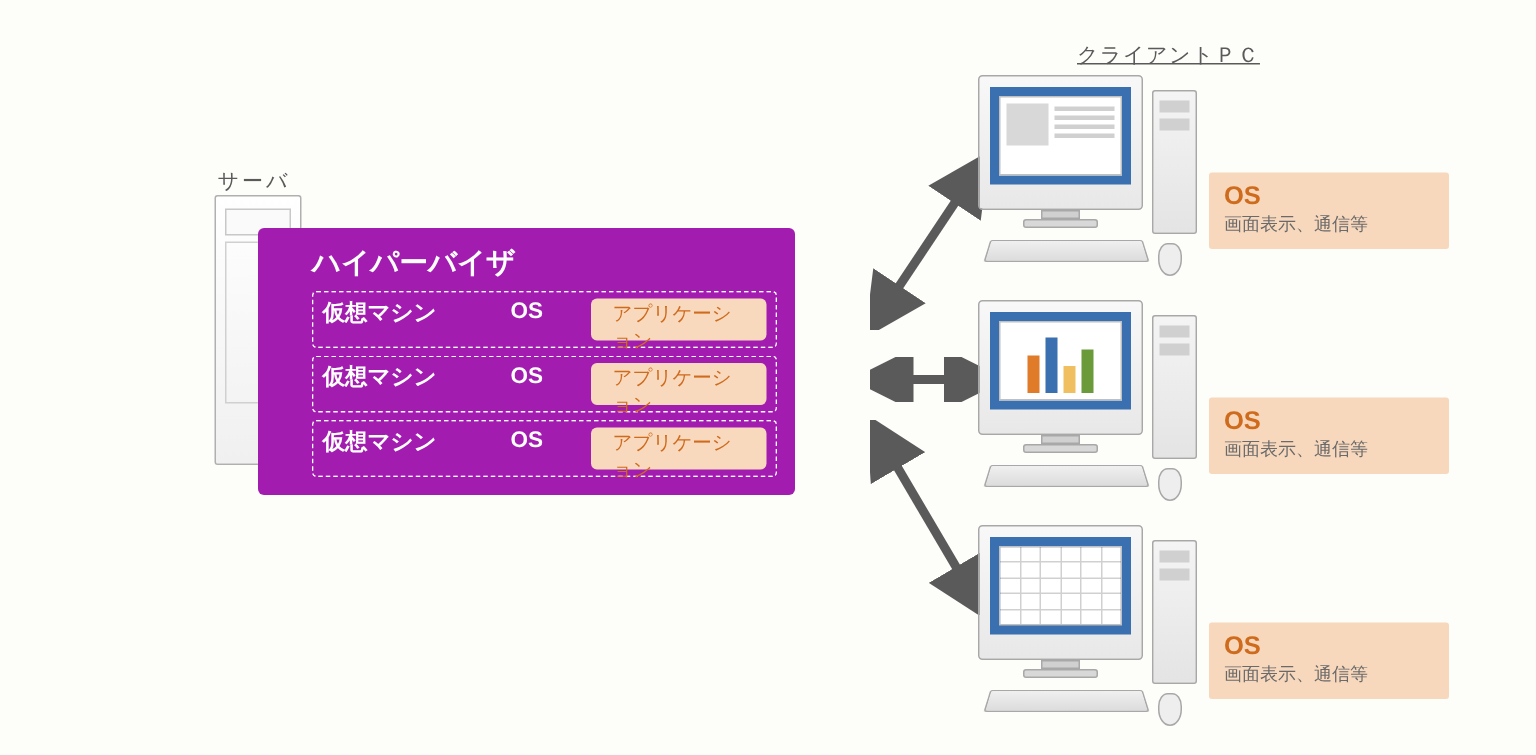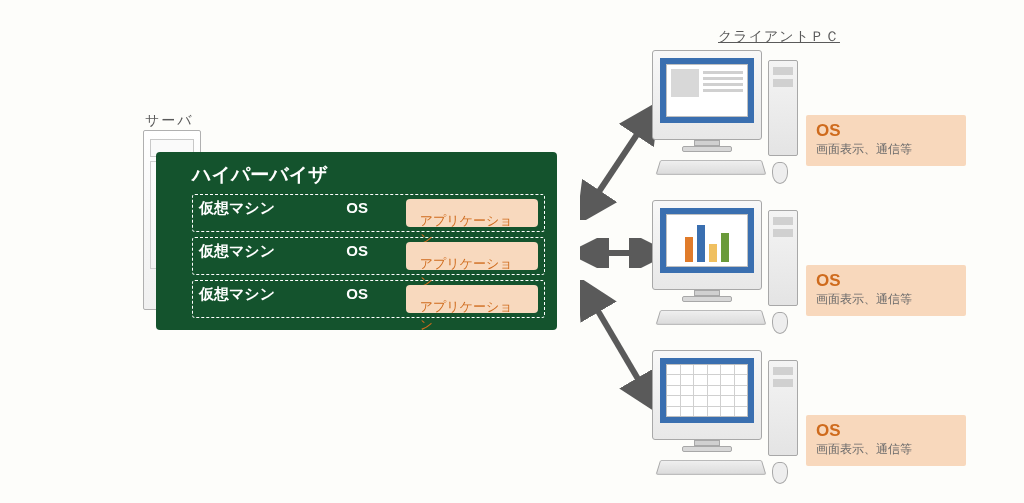--- a/index.html
+++ b/index.html
@@ -49,25 +49,25 @@
   }
   .server-tower::after {
     content: "";
     position: absolute;
     top: 30px; left: 6px; right: 6px; bottom: 40px;
     border: 1px solid #d0d0d0;
   }
   
   .hypervisor {
     position: absolute;
-    left: 156px;
+    left: 172px;
     top: 152px;
-    width: 401px;
+    width: 358px;
     height: 178px;
-    background: #14532d;
+    background: #a21caf;
     border-radius: 4px;
     padding: 10px 12px 10px 36px;
   }
   .hypervisor-title {
     color: #fff;
     font-size: 19px;
     font-weight: bold;
     margin-bottom: 6px;
   }
   .vm-row {
@@ -87,21 +87,21 @@
   .vm-os {
     color: #fff;
     font-size: 15px;
     font-weight: bold;
     width: 36px;
   }
   .vm-app {
     background: #f8d9be;
     color: #cf6b1d;
     border-radius: 4px;
-    padding: 13px 14px;
+    padding: 1px 14px;
     font-size: 13px;
     margin-left: 24px;
   }
   
   .client {
     position: absolute;
     width: 160px;
     height: 146px;
   }
   .client-1 { left: 652px; top: 50px; }

